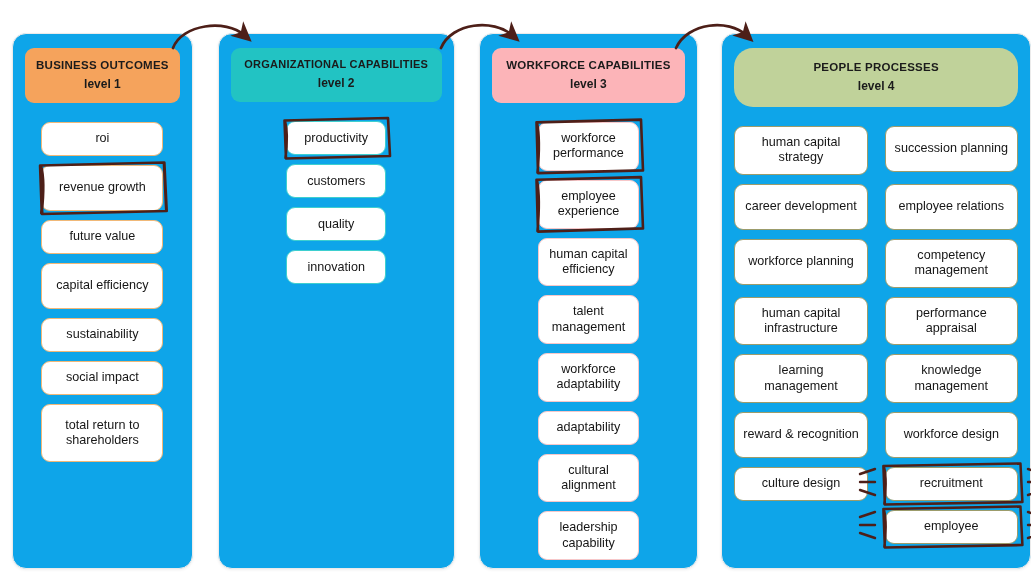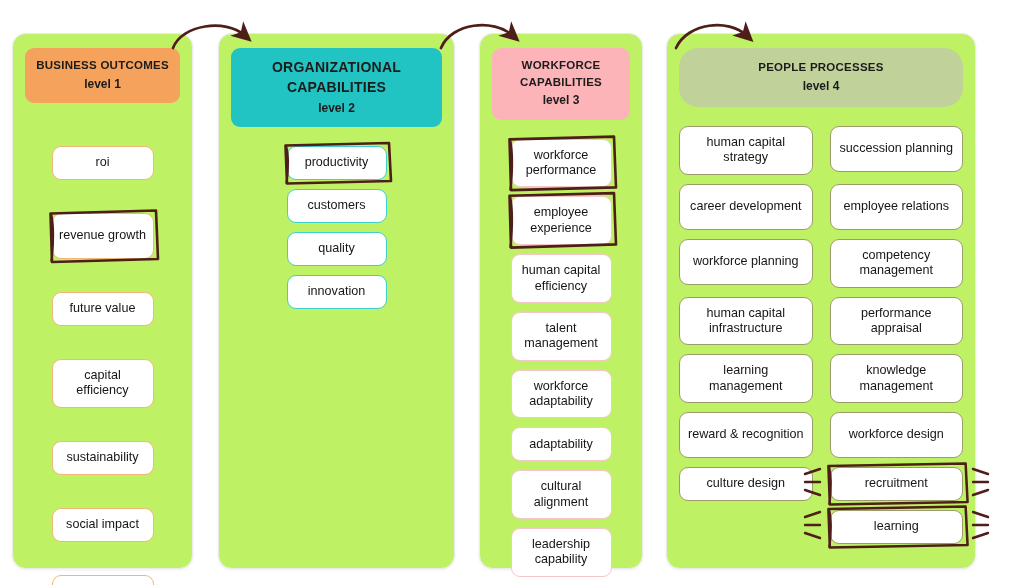--- a/index.html
+++ b/index.html
@@ -34,35 +34,35 @@
     left: 0;
     top: 33px;
     width: 1031px;
     height: 540px;
     display: flex;
     align-items: flex-start;
     z-index: 1;
   }
 
   .panel {
-    background: #bef264;
+    background: #0ea5e9;
     border: 1px solid #ebebeb;
     border-radius: 14px;
     box-shadow: 0 1px 3px rgba(0,0,0,0.07);
     box-sizing: border-box;
     padding: 14px 12px 16px 12px;
     height: 536px;
     display: flex;
     flex-direction: column;
     align-items: center;
   }
 
   .panel-1 { width: 181px; margin-left: 12px; }
   .panel-2 { width: 237px; margin-left: 25px; }
-  .panel-3 { width: 164px; margin-left: 24px; }
+  .panel-3 { width: 220px; margin-left: 24px; }
   .panel-4 { width: 310px; margin-left: 23px; }
 
   .panel-header {
     width: 100%;
     border-radius: 9px;
     box-sizing: border-box;
     padding: 9px 6px 10px 6px;
     text-align: center;
     margin-bottom: 19px;
     line-height: 1.45;
@@ -74,21 +74,21 @@
     letter-spacing: 0.25px;
     color: #1b1b1b;
   }
   .panel-header .lvl {
     display: block;
     font-size: 12px;
     font-weight: bold;
     color: #1b1b1b;
     margin-top: 2px;
   }
-  .panel-2 .panel-header .ttl { font-size: 14px; }
+  .panel-2 .panel-header .ttl { font-size: 11px; }
   .panel-4 .panel-header { padding: 11px 6px 12px 6px; }
 
   .items {
     width: 100%;
     display: flex;
     flex-direction: column;
     align-items: center;
     gap: 9px;
   }
   .items.grid2 {
@@ -98,21 +98,21 @@
     row-gap: 9px;
     width: 100%;
     align-items: start;
   }
 
   .pill-wrap {
     position: relative;
     display: block;
     width: 100%;
   }
-  .panel-1 .pill-wrap { width: 102px; margin-top: 24px; }
+  .panel-1 .pill-wrap { width: 122px; }
   .panel-2 .pill-wrap { width: 100px; }
   .panel-3 .pill-wrap { width: 101px; }
 
   .pill {
     position: relative;
     box-sizing: border-box;
     width: 100%;
     background: #ffffff;
     border-radius: 9px;
     text-align: center;
@@ -342,21 +342,21 @@
           <svg class="ticks right" viewBox="0 0 24 42">
             <line x1="4" y1="6" x2="19" y2="11"></line>
             <line x1="4" y1="19" x2="19" y2="19"></line>
             <line x1="4" y1="32" x2="19" y2="27"></line>
           </svg>
         </div>
         <div class="pill-wrap" style="visibility:hidden;">
           <div class="pill"></div>
         </div>
         <div class="pill-wrap">
-          <div class="pill">learning</div>
+          <div class="pill">employee</div>
           <svg class="hl" viewBox="0 0 150 46" preserveAspectRatio="none">
             <path d="M4.5,5 L145,2.5 L147,41 L6,43.5 Z M5,5.5 C8,17 7,30 5.5,43"></path>
           </svg>
           <svg class="ticks left" viewBox="0 0 24 42">
             <line x1="20" y1="6" x2="5" y2="11"></line>
             <line x1="20" y1="19" x2="5" y2="19"></line>
             <line x1="20" y1="32" x2="5" y2="27"></line>
           </svg>
           <svg class="ticks right" viewBox="0 0 24 42">
             <line x1="4" y1="6" x2="19" y2="11"></line>

